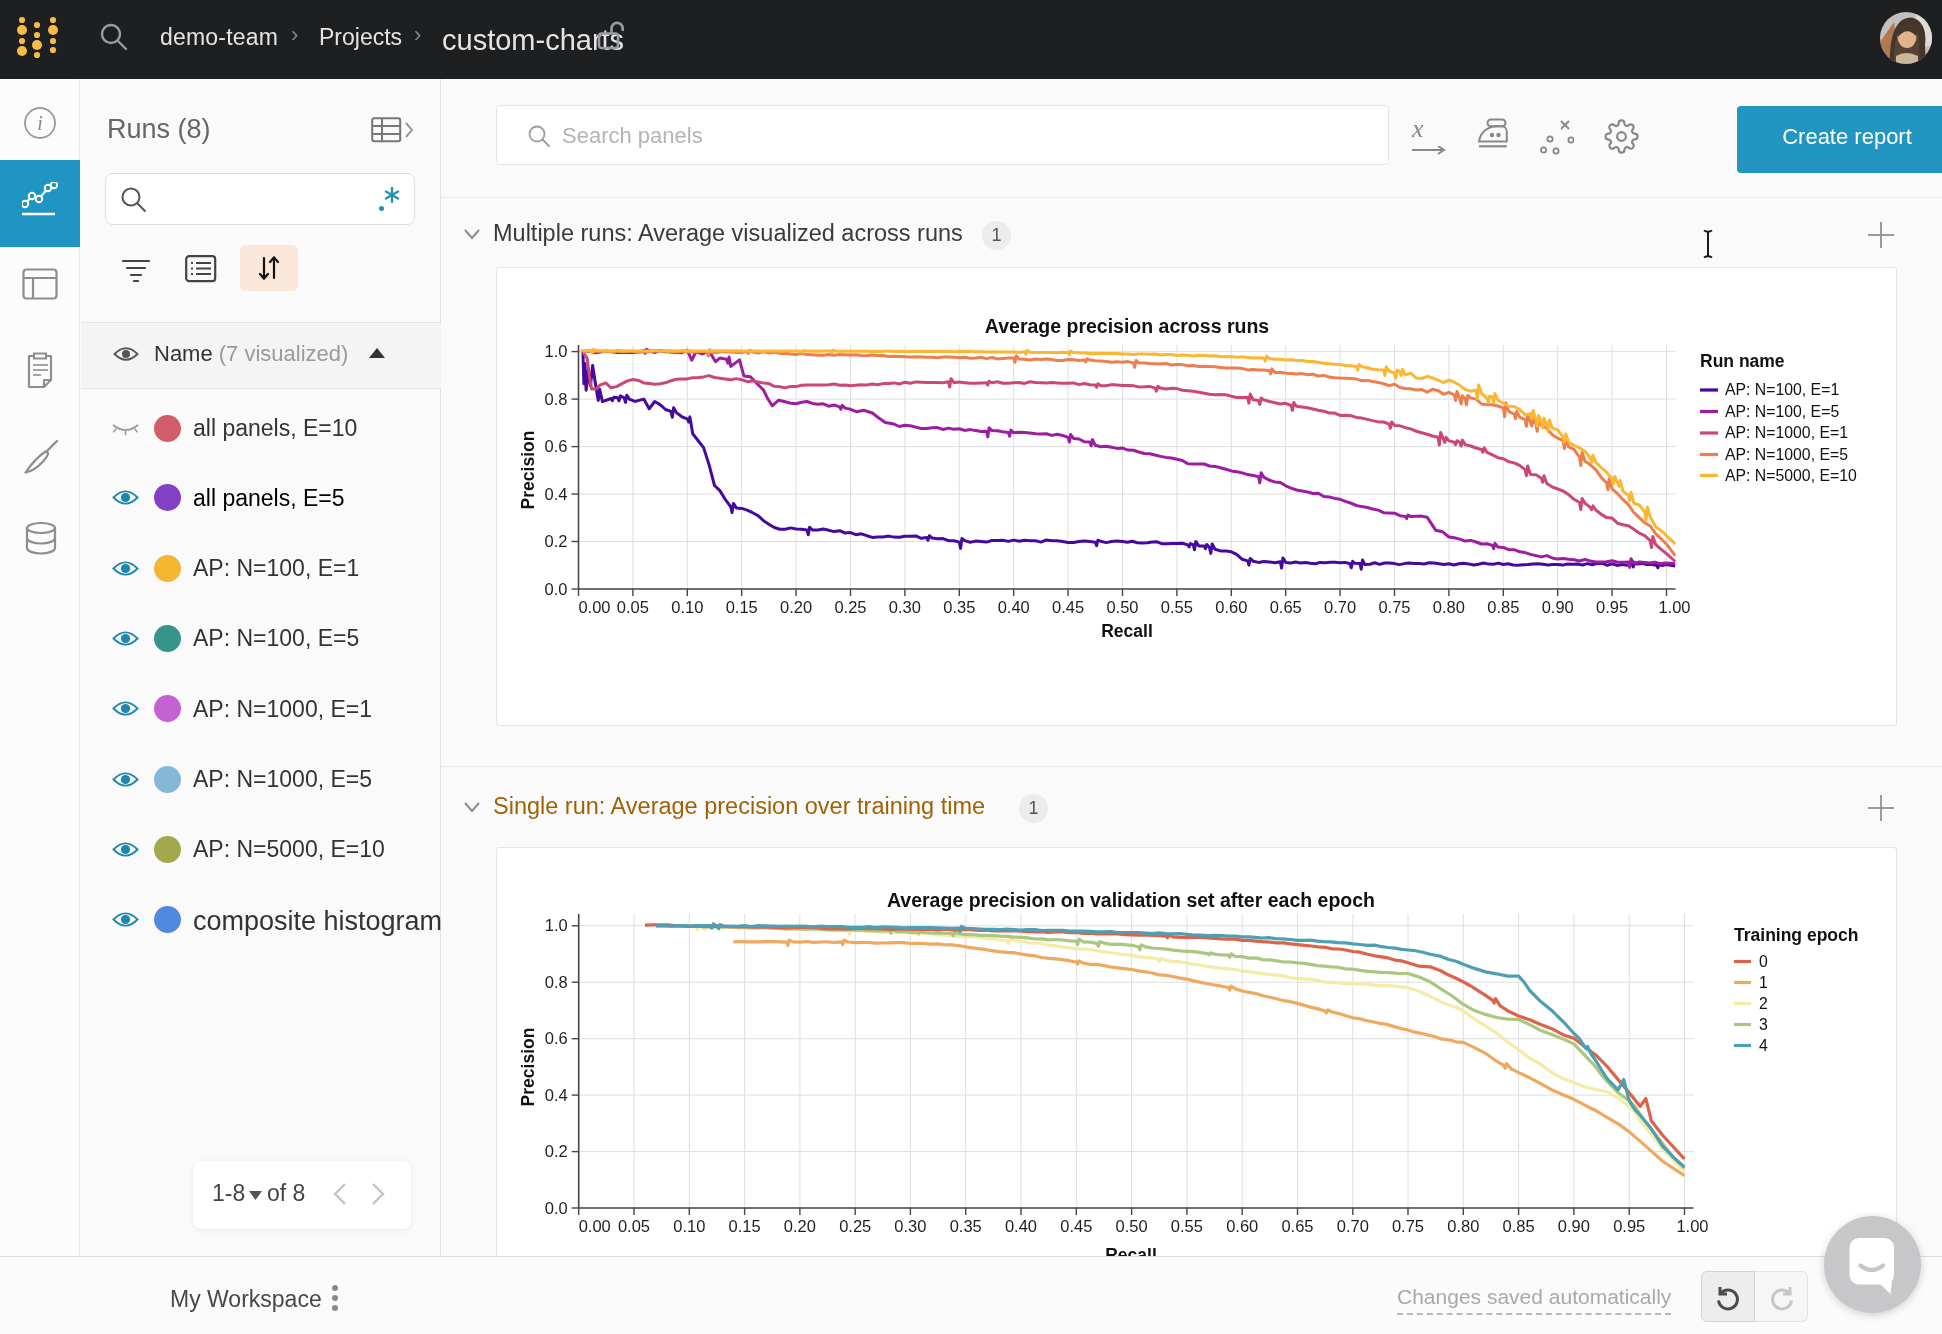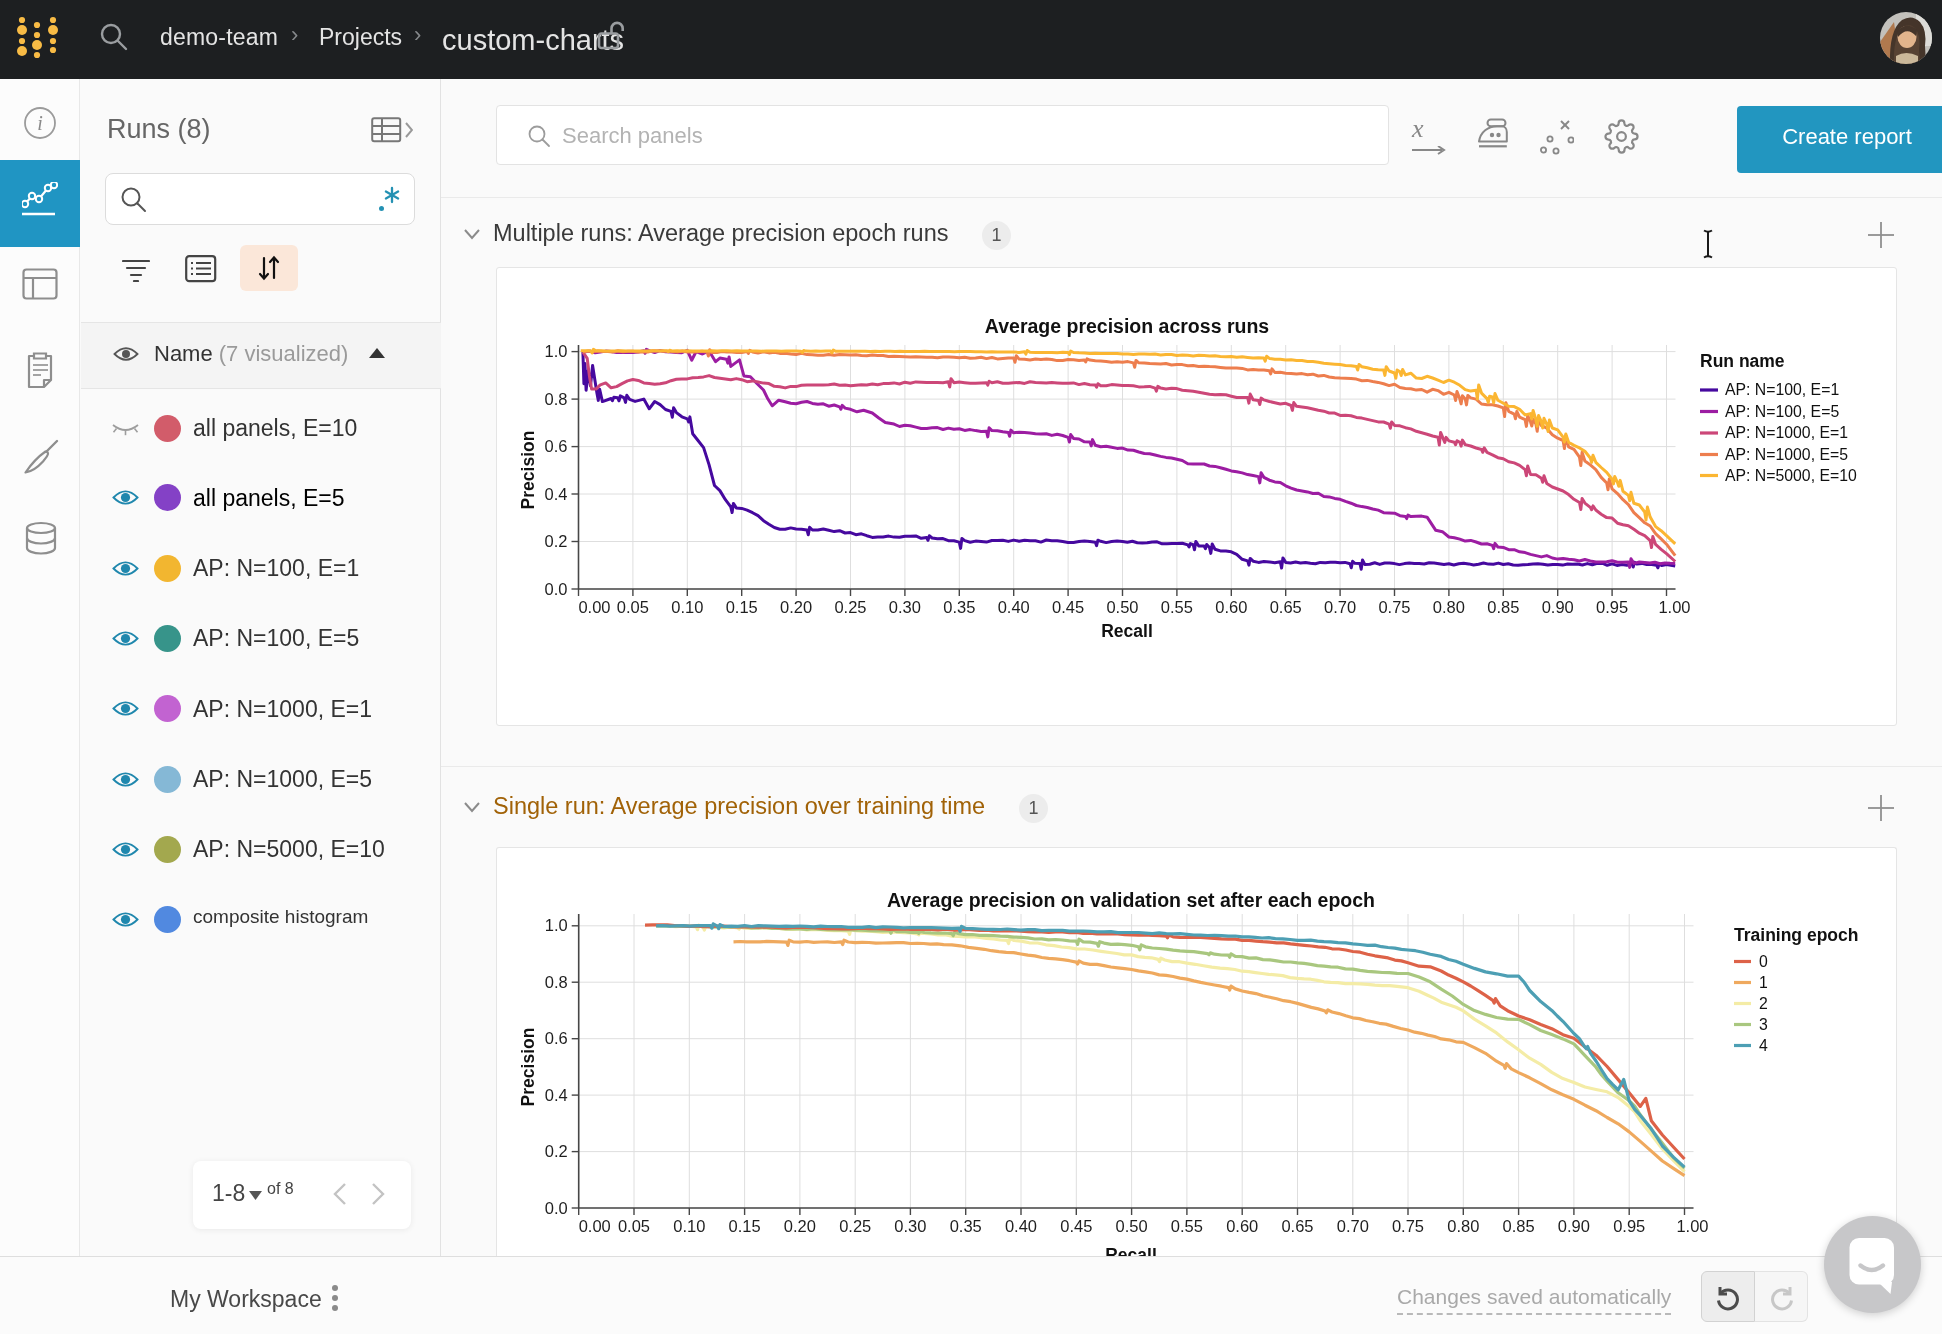--- a/index.html
+++ b/index.html
@@ -205,28 +205,28 @@
   <path d="M1.5 9.5 Q13.5 -2.8 25.5 9.5 Q13.5 21.8 1.5 9.5 Z" fill="none" stroke="#1f87ad" stroke-width="1.9"></path>
   <circle cx="13.5" cy="9.5" r="4.6" fill="#1f87ad"></circle>
 </svg>
 <div class="abs" style="left:154px;top:835.5px;width:27px;height:27px;border-radius:50%;background:#a3a84e;"></div>
 <div class="abs" style="left:193px;top:836.0px;font-size:23px;color:#333;">AP: N=5000, E=10</div>
 <svg class="abs" style="left:112px;top:909.5px;" width="27" height="19" viewBox="0 0 27 19">
   <path d="M1.5 9.5 Q13.5 -2.8 25.5 9.5 Q13.5 21.8 1.5 9.5 Z" fill="none" stroke="#1f87ad" stroke-width="1.9"></path>
   <circle cx="13.5" cy="9.5" r="4.6" fill="#1f87ad"></circle>
 </svg>
 <div class="abs" style="left:154px;top:905.5px;width:27px;height:27px;border-radius:50%;background:#5189e0;"></div>
-<div class="abs" style="left:193px;top:906.0px;font-size:19px;color:#333;">composite histogram</div>
+<div class="abs" style="left:193px;top:906.0px;font-size:27px;color:#333;">composite histogram</div>
 
 <div class="abs" style="left:193px;top:1161px;width:218px;height:68px;background:#fff;border-radius:8px;box-shadow:0 1px 6px rgba(0,0,0,0.07);"></div>
 <div class="abs" style="left:212px;top:1180px;font-size:23px;color:#444;">1-8</div>
 <svg class="abs" style="left:249px;top:1191px;" width="13" height="9" viewBox="0 0 13 9">
     <path d="M0 0 H13 L6.5 9 Z" fill="#555"></path>
   </svg>
-<div class="abs" style="left:267px;top:1180px;font-size:16px;color:#444;">of 8</div>
+<div class="abs" style="left:267px;top:1180px;font-size:23px;color:#444;">of 8</div>
 <svg class="abs" style="left:333px;top:1182px;" width="14" height="24" viewBox="0 0 14 24">
     <path d="M12 2 L2 12 L12 22" fill="none" stroke="#c3c3c3" stroke-width="2.4"></path>
   </svg>
 <svg class="abs" style="left:371px;top:1182px;" width="14" height="24" viewBox="0 0 14 24">
     <path d="M2 2 L12 12 L2 22" fill="none" stroke="#c3c3c3" stroke-width="2.4"></path>
   </svg>
 
 <div class="abs" style="left:496px;top:105px;width:893px;height:60px;background:#fff;border:1px solid #e3e3e3;border-radius:4px;"></div>
 <svg class="abs" style="left:527px;top:124px;" width="24" height="24" viewBox="0 0 24 24">
   <circle cx="10" cy="10" r="7.5" fill="none" stroke="#9c9c9c" stroke-width="1.8"></circle>
@@ -260,21 +260,21 @@
 <svg class="abs" style="left:1604px;top:119px;" width="35" height="35" viewBox="0 0 24 24">
   <circle cx="12" cy="12" r="3" fill="none" stroke="#888" stroke-width="1.5"></circle>
   <path d="M19.4 15a1.65 1.65 0 0 0 .33 1.82l.06.06a2 2 0 0 1 0 2.83 2 2 0 0 1-2.83 0l-.06-.06a1.65 1.65 0 0 0-1.82-.33 1.65 1.65 0 0 0-1 1.51V21a2 2 0 0 1-2 2 2 2 0 0 1-2-2v-.09A1.65 1.65 0 0 0 9 19.4a1.65 1.65 0 0 0-1.82.33l-.06.06a2 2 0 0 1-2.83 0 2 2 0 0 1 0-2.83l.06-.06a1.65 1.65 0 0 0 .33-1.82 1.65 1.65 0 0 0-1.51-1H3a2 2 0 0 1-2-2 2 2 0 0 1 2-2h.09A1.65 1.65 0 0 0 4.6 9a1.65 1.65 0 0 0-.33-1.82l-.06-.06a2 2 0 0 1 0-2.83 2 2 0 0 1 2.83 0l.06.06a1.65 1.65 0 0 0 1.82.33H9a1.65 1.65 0 0 0 1-1.51V3a2 2 0 0 1 2-2 2 2 0 0 1 2 2v.09a1.65 1.65 0 0 0 1 1.51 1.65 1.65 0 0 0 1.82-.33l.06-.06a2 2 0 0 1 2.83 0 2 2 0 0 1 0 2.83l-.06.06a1.65 1.65 0 0 0-.33 1.82V9a1.65 1.65 0 0 0 1.51 1H21a2 2 0 0 1 2 2 2 2 0 0 1-2 2h-.09a1.65 1.65 0 0 0-1.51 1z" fill="none" stroke="#888" stroke-width="1.5" stroke-linejoin="round"></path>
 </svg>
 <div class="abs" style="left:1737px;top:106px;width:220px;height:67px;background:#2296c0;border-radius:4px;color:#fff;font-size:22px;text-align:center;line-height:61px;">Create report</div>
 
 <div class="abs" style="left:441px;top:197px;width:1501px;height:1px;background:#eaeaea;"></div>
 <svg class="abs" style="left:463px;top:228px;" width="18" height="12" viewBox="0 0 18 12">
     <path d="M2 2 L9 10 L16 2" fill="none" stroke="#8b8b8b" stroke-width="2"></path>
   </svg>
-<div class="abs" style="left:493px;top:220px;font-size:23.5px;color:#3a3a3a;">Multiple runs: Average precision epoch runs</div>
+<div class="abs" style="left:493px;top:220px;font-size:23.5px;color:#3a3a3a;">Multiple runs: Average visualized across runs</div>
 <div class="abs" style="left:982px;top:221px;width:29px;height:29px;background:#ececec;border-radius:15px;text-align:center;line-height:29px;font-size:18px;color:#555;">1</div>
 <svg class="abs" style="left:1866px;top:220px;" width="30" height="30" viewBox="0 0 30 30">
     <g stroke="#8f8f8f" stroke-width="1.8">
       <line x1="15" y1="2" x2="15" y2="28"></line>
       <line x1="2" y1="15" x2="28" y2="15"></line>
     </g>
   </svg>
 
 <svg class="abs" style="left:1700px;top:229px;" width="16" height="30" viewBox="0 0 16 30">
   <g stroke="#1a1a1a" stroke-width="2">

